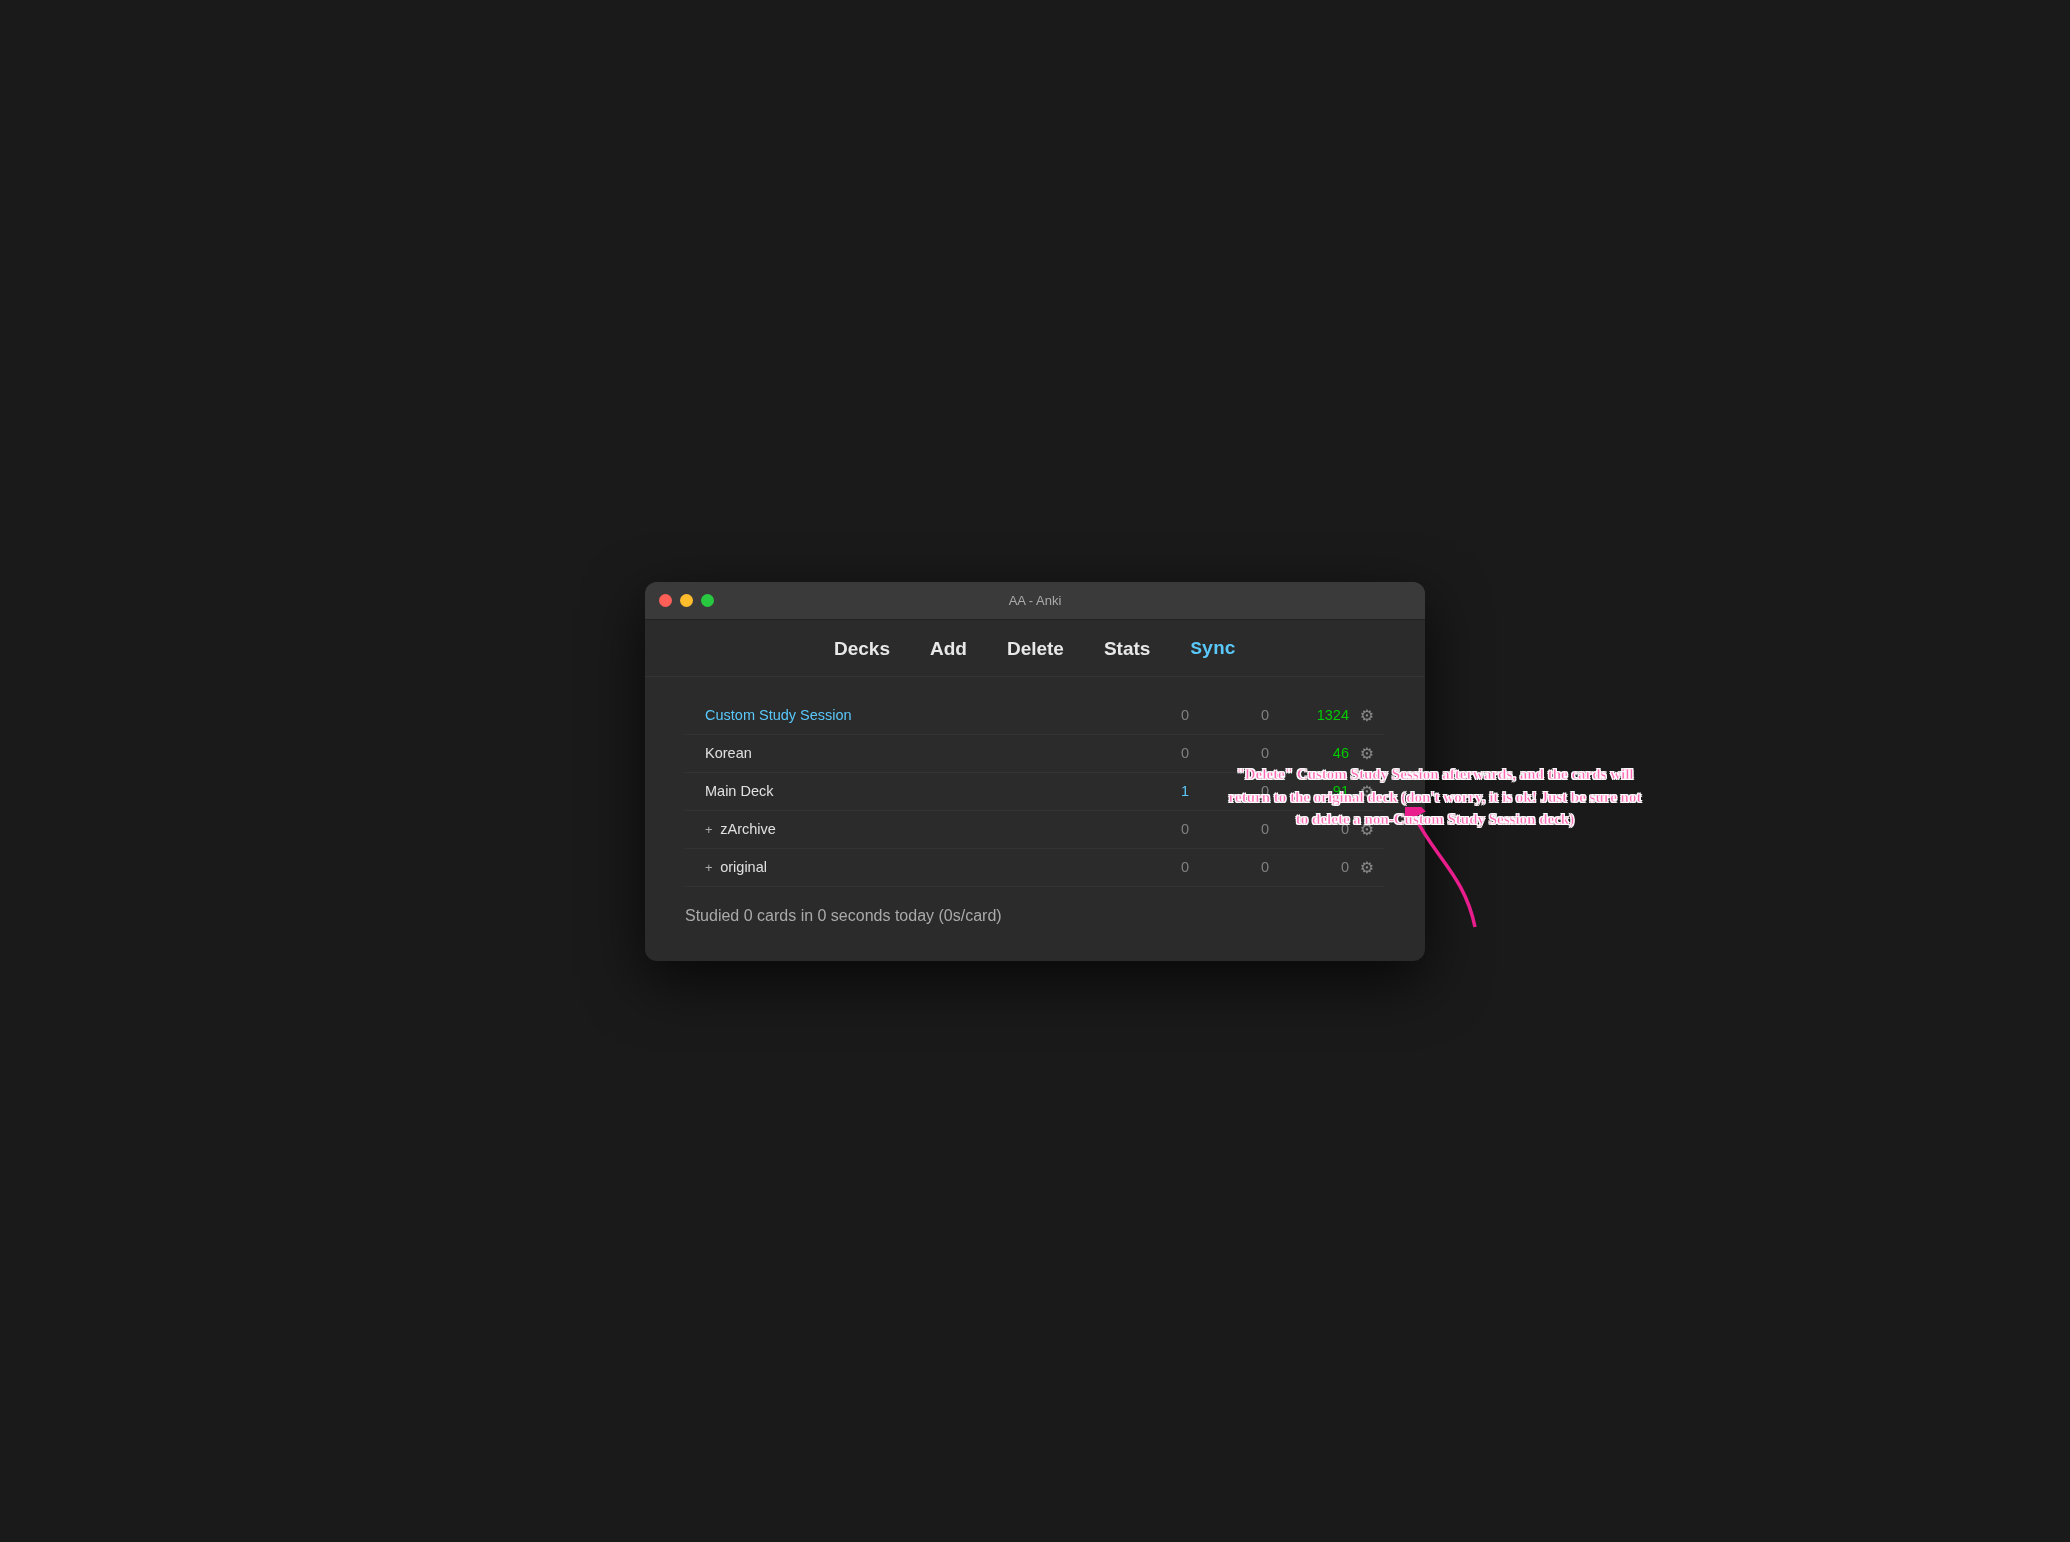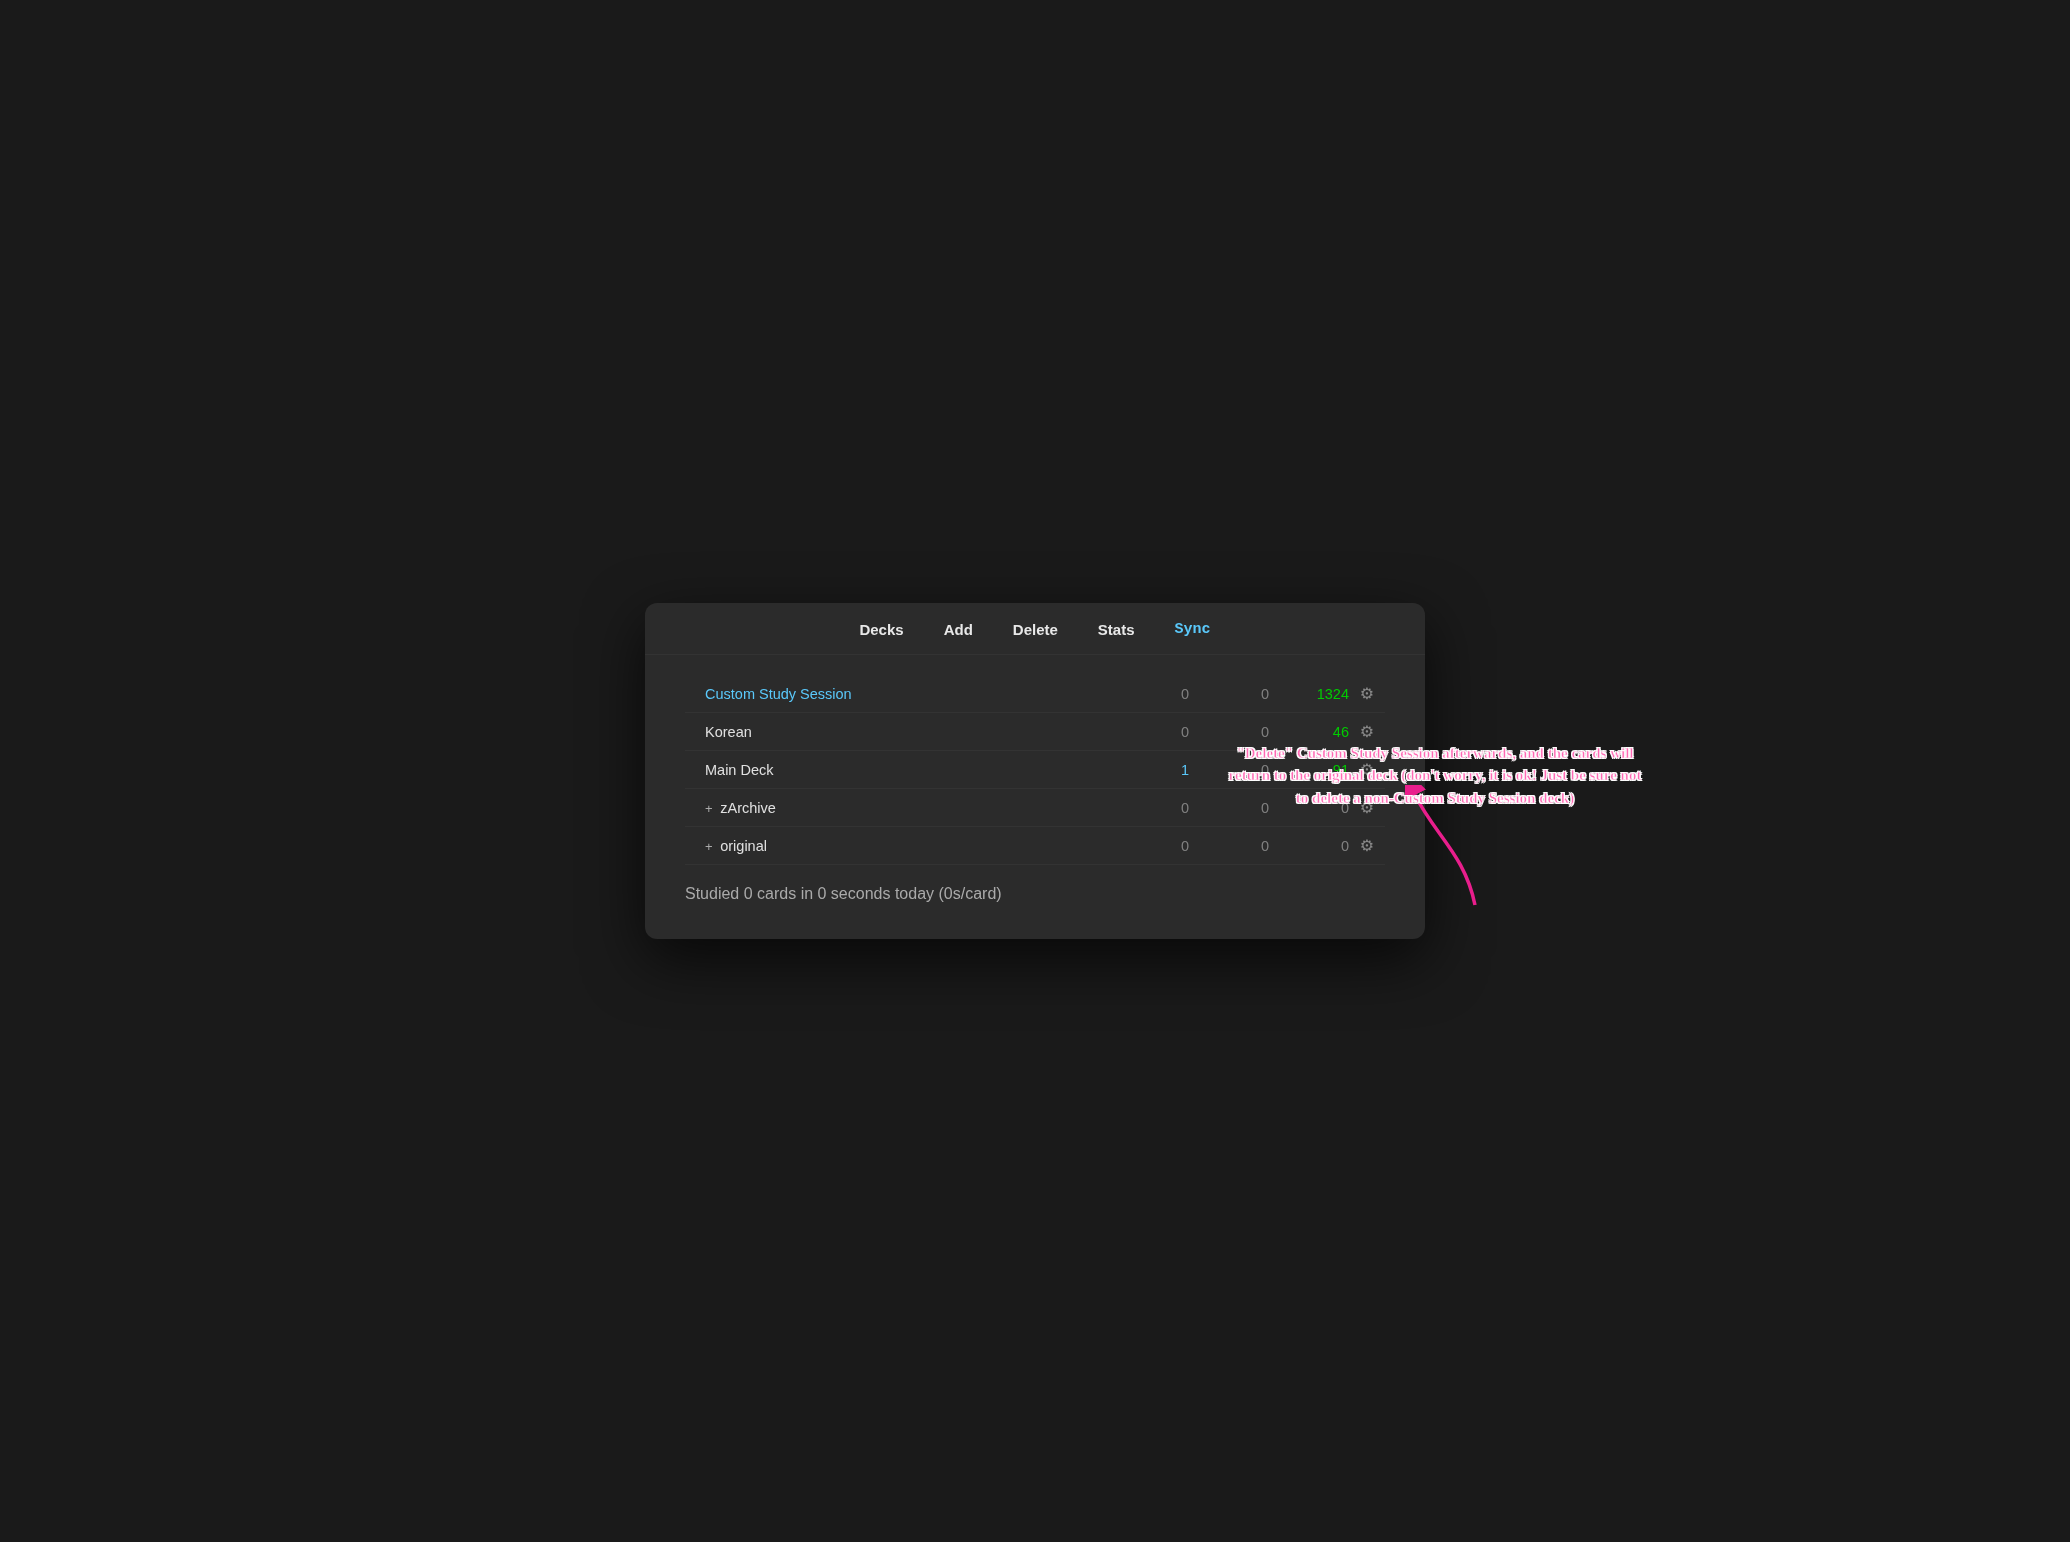--- a/index.html
+++ b/index.html
@@ -60,21 +60,21 @@
     .menubar {
       display: flex;
       justify-content: center;
       gap: 32px;
       padding: 16px 0 14px;
       border-bottom: 1px solid #333;
     }
 
     .menu-item {
       color: #e8e8e8;
-      font-size: 15px;
+      font-size: 19px;
       font-weight: 700;
       cursor: pointer;
       padding: 2px 4px;
     }
 
     .menu-item.active {
       color: #5ac8fa;
       font-family: Liberation Mono, monospace;
     }
 
@@ -225,20 +225,28 @@
     .window-wrapper {
       position: relative;
     }
   </style>
 </head>
 <body>
 
 <div class="window-wrapper">
   <div class="window">
 
+    <div class="titlebar">
+      <div class="traffic-lights">
+        <div class="traffic-light tl-red"></div>
+        <div class="traffic-light tl-yellow"></div>
+        <div class="traffic-light tl-green"></div>
+      </div>
+      <span class="window-title">AA - Anki</span>
+    </div>
 
     <div class="menubar">
       <span class="menu-item">Decks</span>
       <span class="menu-item">Add</span>
       <span class="menu-item">Delete</span>
       <span class="menu-item">Stats</span>
       <span class="menu-item active">Sync</span>
     </div>
 
     <div class="content">

